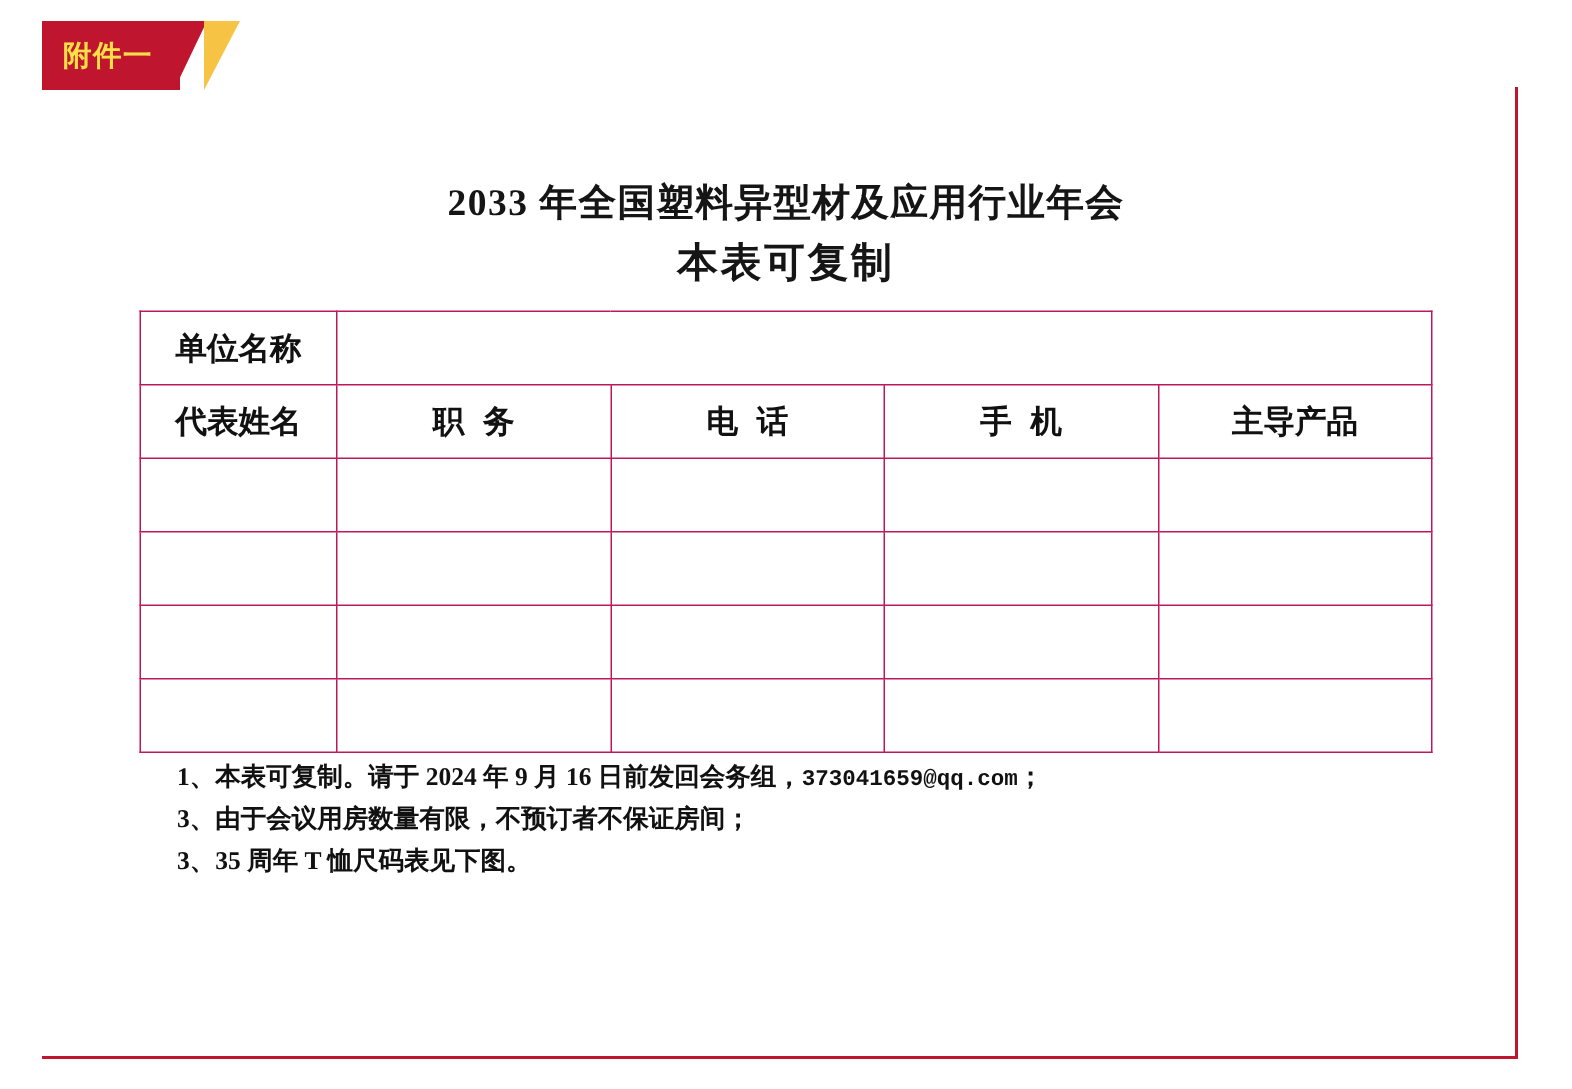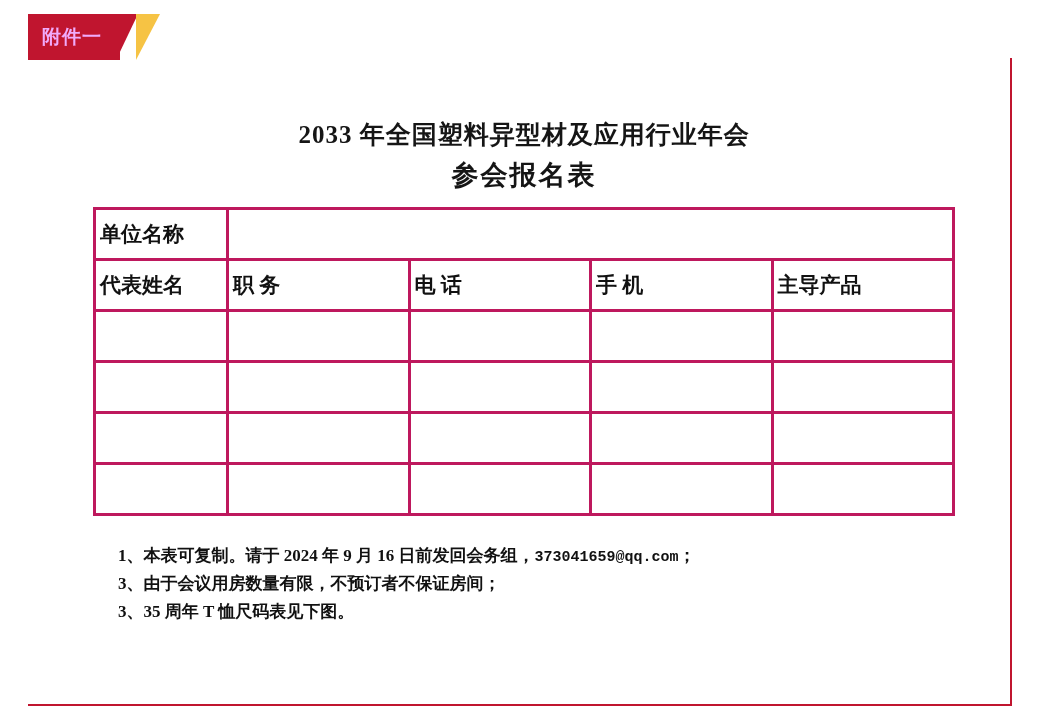--- a/index.html
+++ b/index.html
@@ -37,21 +37,21 @@
   .tab-wrap {
     position: absolute;
     left: 28px;
     top: 14px;
     height: 46px;
     display: flex;
     align-items: stretch;
   }
   .tab-block {
     background: #c0152f;
-    color: #f0abfc;
+    color: #fde047;
     font-size: 19px;
     font-weight: bold;
     letter-spacing: 1px;
     display: flex;
     align-items: center;
     padding: 0 18px 0 14px;
     font-family: "Liberation Sans", sans-serif;
   }
   .tab-slash {
     width: 46px;
@@ -97,24 +97,25 @@
     margin-top: 6px;
   }
 
   table.reg {
     border-collapse: collapse;
     width: 862px;
     margin: 14px auto 0 auto;
     table-layout: fixed;
   }
   table.reg td {
-    border: 3px solid #be185d;
+    border: 1px solid #be185d;
     height: 48px;
+    text-align: center;
     vertical-align: middle;
-    font-family: Liberation Serif, serif;
+    font-family: Liberation Mono, monospace;
     font-size: 21px;
     font-weight: bold;
     color: #111111;
     padding: 0 4px;
   }
   table.reg td.empty {
     font-weight: normal;
   }
   td.c1 { width: 122px; }
   td.c2 { width: 172px; }
@@ -124,21 +125,21 @@
 
   .room-label {
     font-size: 20px;
     letter-spacing: 0.5px;
   }
   .tshirt-cell {
     font-size: 19px;
   }
 
   .notes {
-    margin: 26px 0 0 34px;
+    margin: 2px 0 0 34px;
     font-family: "Liberation Serif", serif;
     font-size: 17px;
     font-weight: bold;
     color: #111111;
     line-height: 1.62;
   }
   .note-item {
     white-space: nowrap;
   }
   .mono-mail {
@@ -158,21 +159,21 @@
     <div class="tab-block">附件一</div>
     <div class="tab-slash">
       <div class="s1"></div>
       <div class="s2"></div>
     </div>
   </div>
 
   <div class="content">
 
     <div class="title-line1">2033 年全国塑料异型材及应用行业年会</div>
-    <div class="title-line2">参会报名表</div>
+    <div class="title-line2">本表可复制</div>
 
     <table class="reg">
       <tbody>
           <tr>
         <td class="c1">单位名称</td>
         <td class="empty" colspan="4"></td>
       </tr>
       <tr>
         <td class="c1">代表姓名</td>
         <td class="c2">职  务</td>

